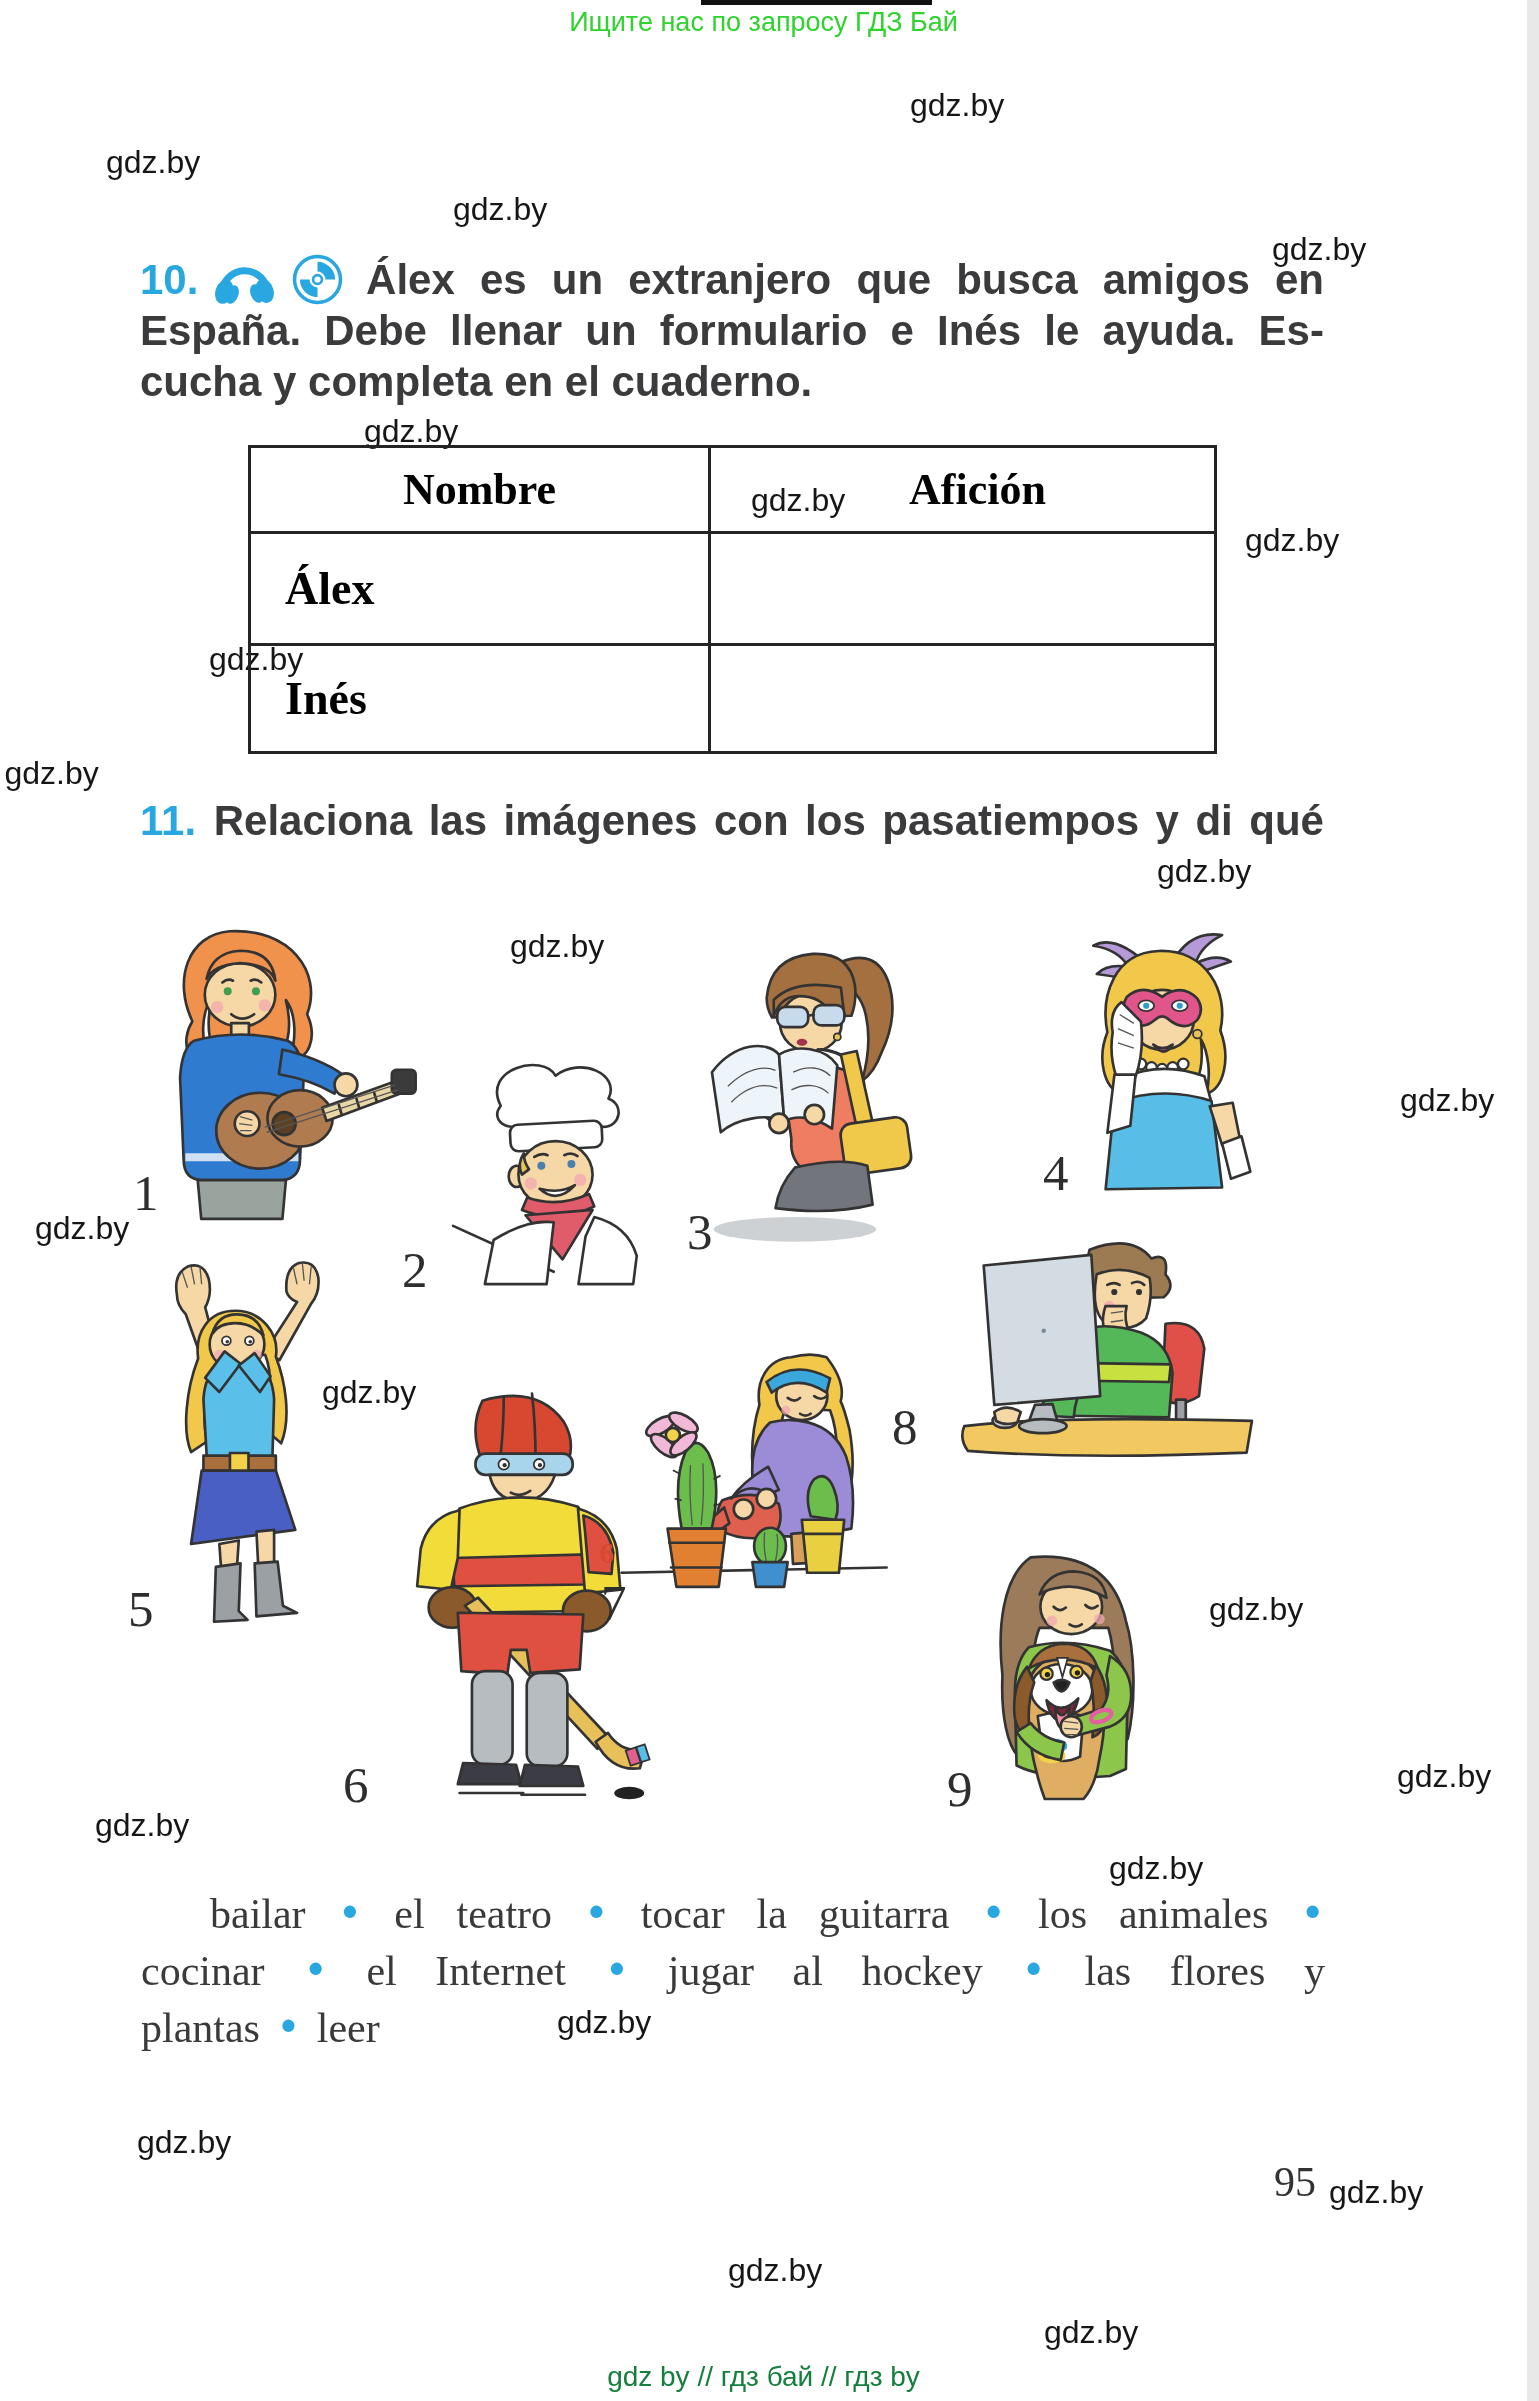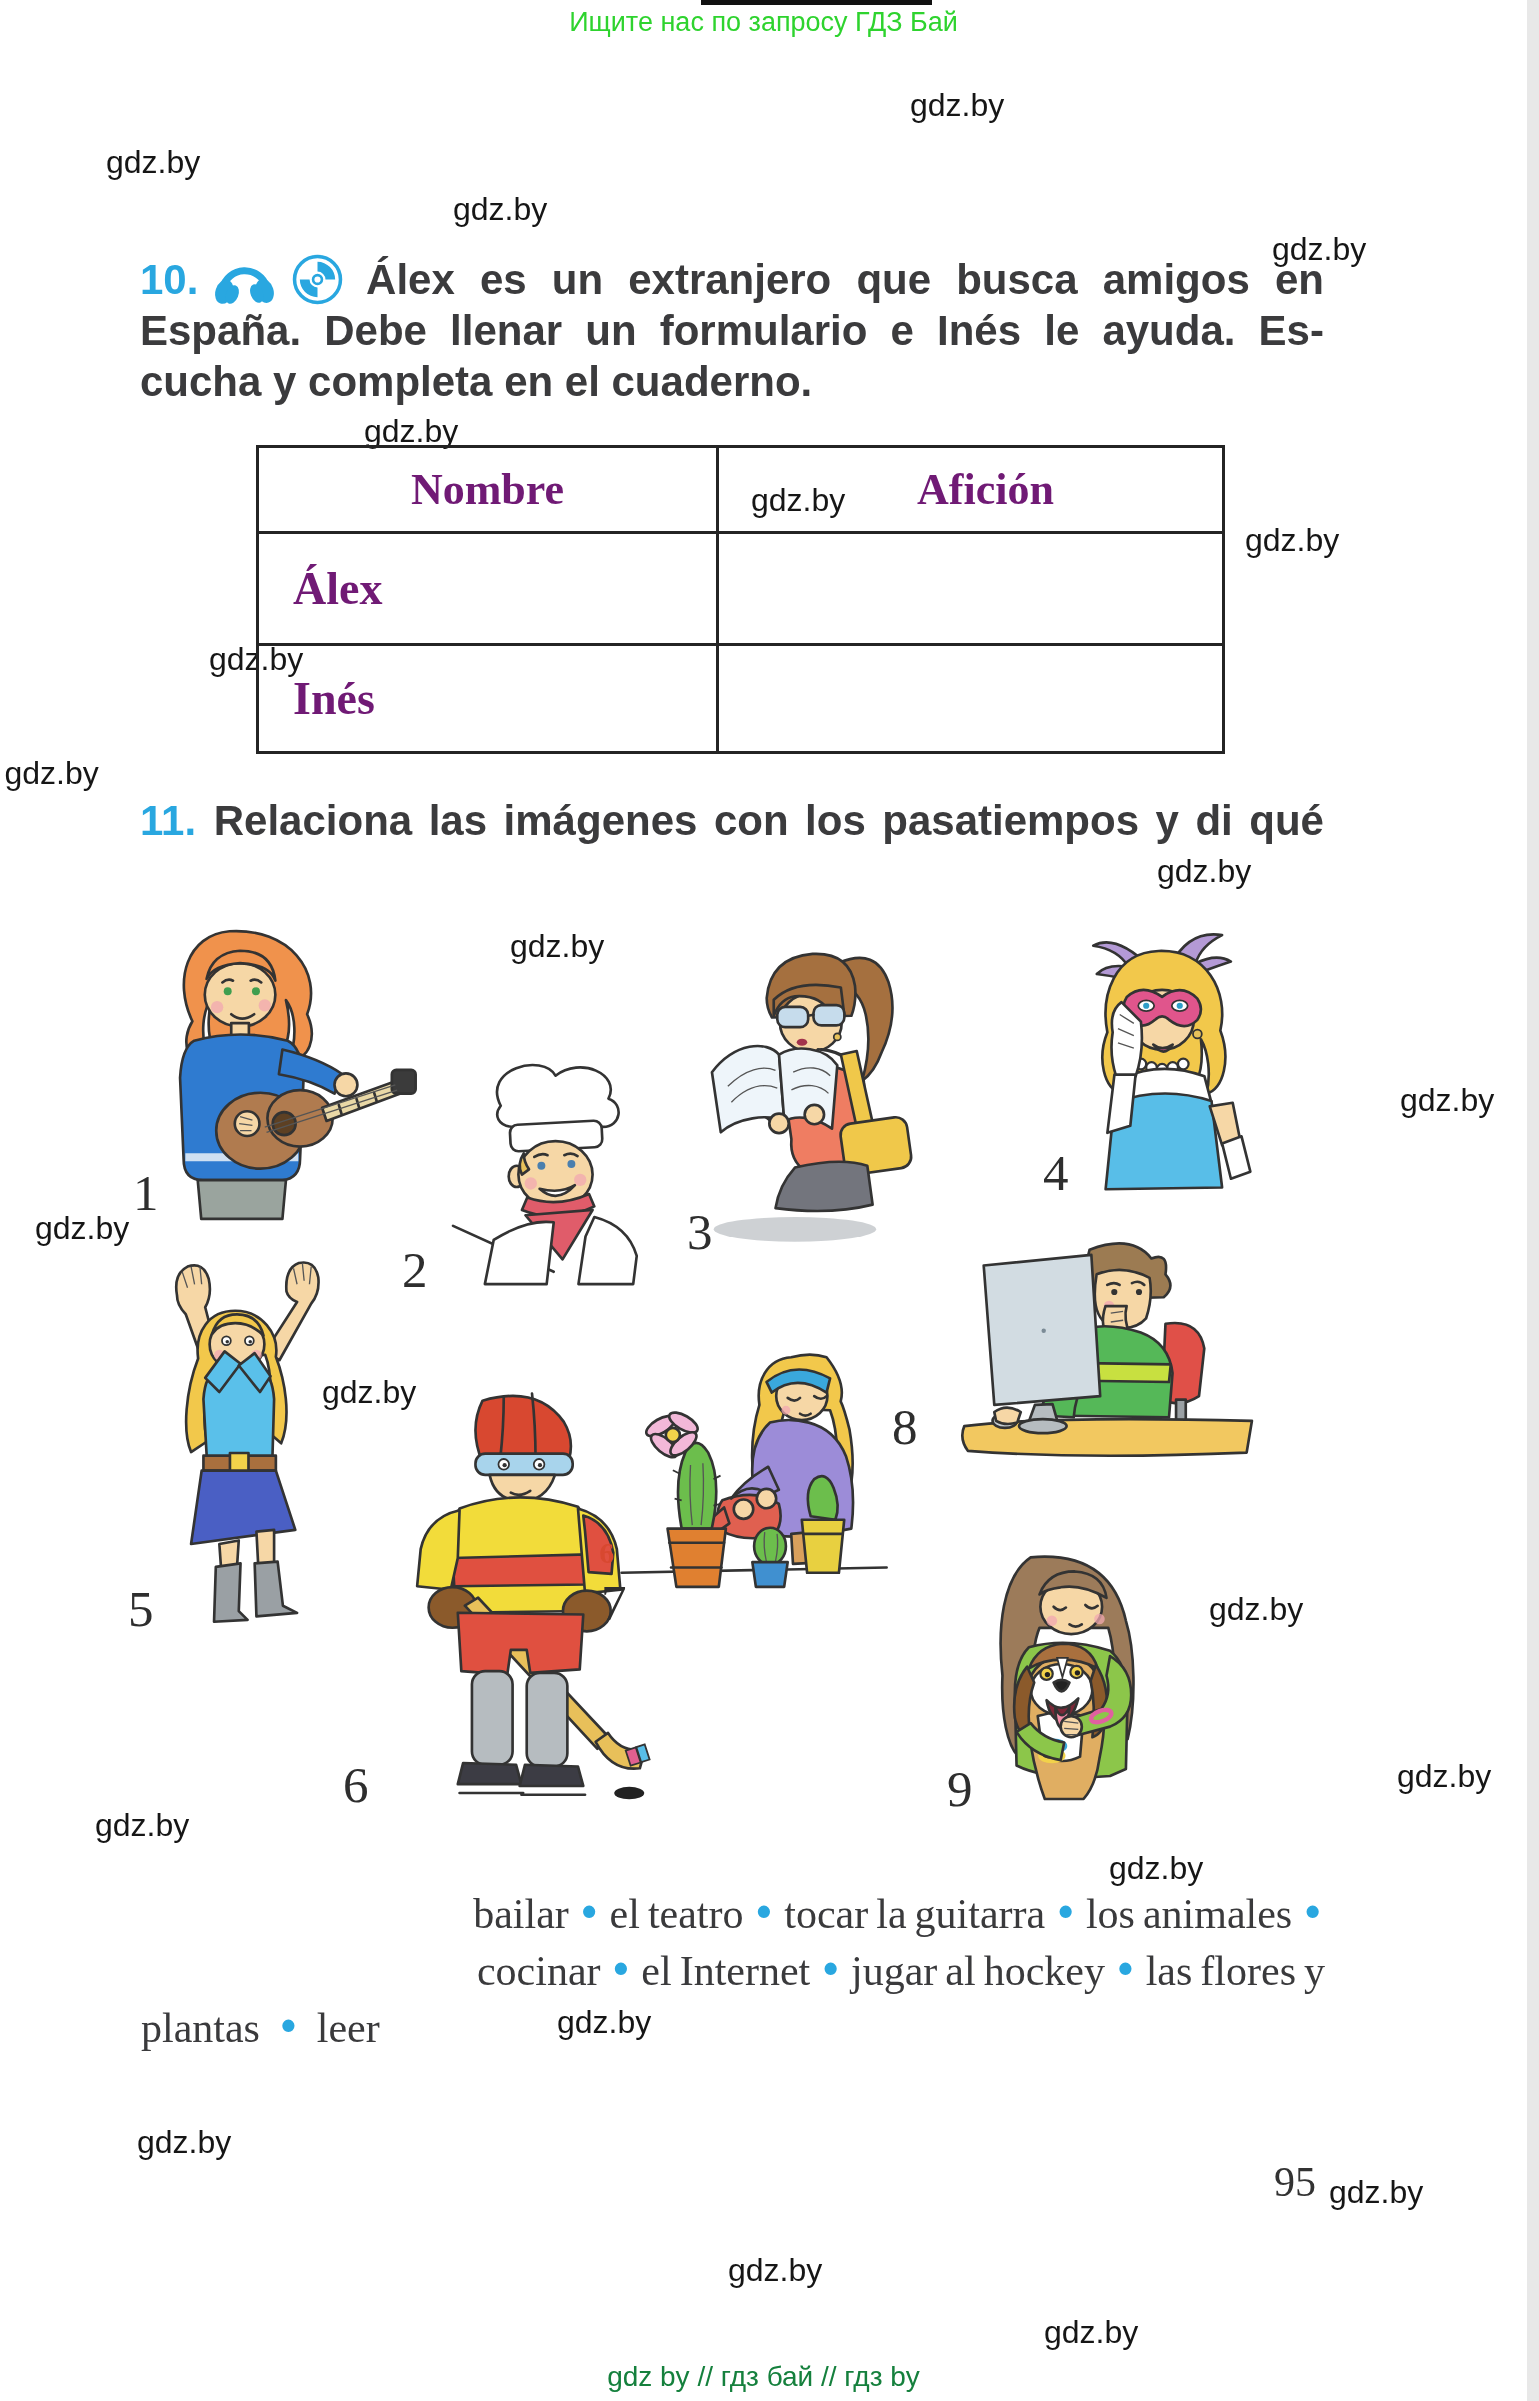--- a/index.html
+++ b/index.html
@@ -12,38 +12,38 @@
   .topbar{position:absolute;left:701px;top:0;width:231px;height:5.3px;background:#111;}
   
   .ex{position:absolute;left:140px;width:1184px;font-weight:700;font-size:42px;line-height:51px;color:#3b3b3d;}
   .ex-line{display:flex;align-items:center;height:51px;}
   .ex-num{color:#29a7e0;margin-right:5.3px;flex:0 0 auto;}
   .icons{display:flex;align-items:center;gap:12.4px;margin:0 8.8px;flex:0 0 auto;}
   .words{flex:1;display:flex;justify-content:space-between;margin-left:12.4px;}
   .words span{white-space:nowrap;}
   .plain{white-space:nowrap;}
   
-  .tbl{position:absolute;left:256px;top:445px;width:963px;height:303px;border:3.5px solid #242424;
+  .tbl{position:absolute;left:248px;top:445px;width:963px;height:303px;border:3.5px solid #242424;
        display:grid;grid-template-columns:460px 1fr;grid-template-rows:86px 112px 1fr;
-       font-family:"Liberation Serif","DejaVu Serif",serif;font-weight:700;color:#701a75;}
+       font-family:"Liberation Serif","DejaVu Serif",serif;font-weight:700;color:#000000;}
   .tbl>div{border-right:3.5px solid #242424;border-bottom:3.5px solid #242424;display:flex;align-items:center;}
   .tbl>div:nth-child(2n){border-right:none;padding-left:30px;}
   .tbl>div:nth-child(5),.tbl>div:nth-child(6){border-bottom:none;}
   .th{justify-content:center;font-size:44px;}
   .tname{padding-left:34px;font-size:46px;}
   
   .fig{position:absolute;}
   .fig svg{overflow:visible;display:block;}
   .fig-num{position:absolute;font-family:"Liberation Serif","DejaVu Serif",serif;font-size:51px;color:#2e2e2e;}
   .o{stroke:#333;stroke-width:3;stroke-linejoin:round;stroke-linecap:round;}
   .thin{stroke:#555;stroke-width:1.5;}
   
   .bank{position:absolute;left:141px;top:1885px;width:1184px;
         font-family:"Liberation Serif","DejaVu Serif",serif;font-size:42px;color:#3a3a3c;}
-  .bank .row{display:flex;justify-content:flex-end;height:57px;align-items:center;gap:8px;}
+  .bank .row{display:flex;justify-content:space-between;height:57px;align-items:center;gap:8px;}
   .bank .row.indent{margin-left:69px;}
   .bank .row.left{justify-content:flex-start;gap:16px;}
   .dot{color:#29a7e0;font-family:"DejaVu Sans",sans-serif;}
   
   .modelo{position:absolute;left:140px;top:2069px;width:1202px;display:flex;align-items:baseline;
           font-family:"Liberation Serif","DejaVu Serif",serif;font-size:43px;color:#3a3a3c;}
   .modelo .lbl{font-weight:700;margin-right:37px;}
   
   .pageno{position:absolute;left:1274px;top:2158px;font-family:"Liberation Serif","DejaVu Serif",serif;
           font-size:42px;color:#333;}

